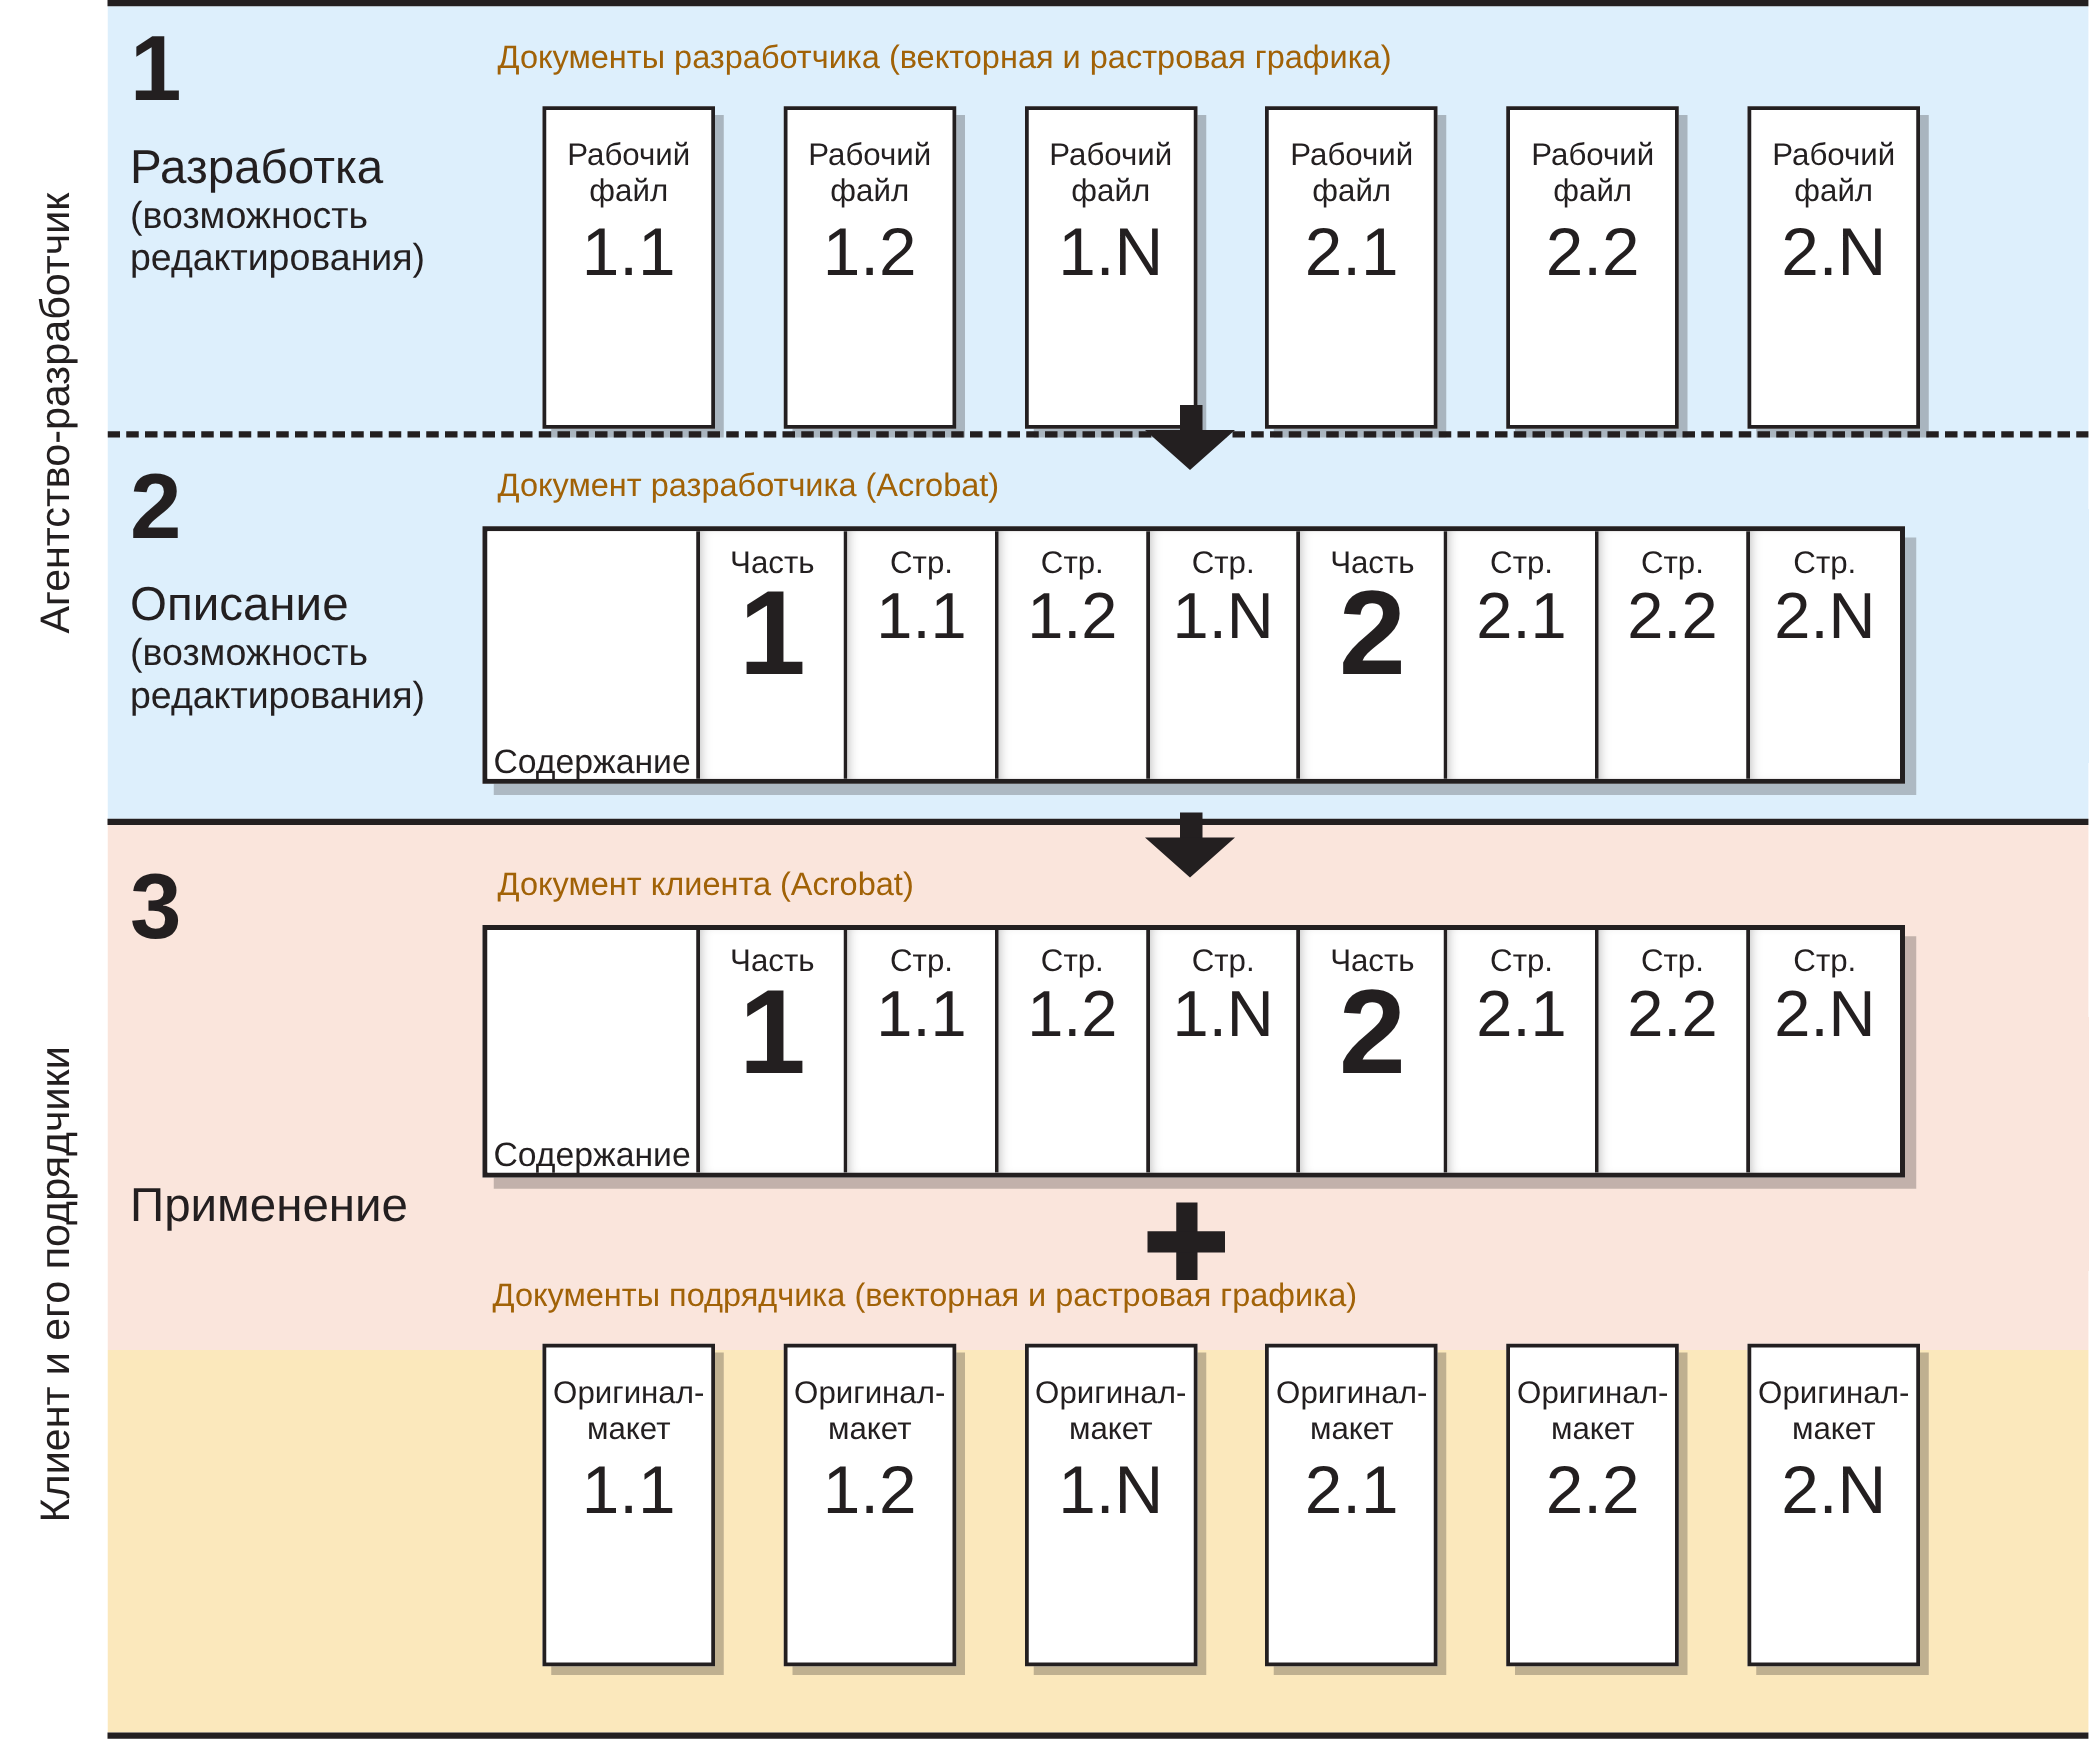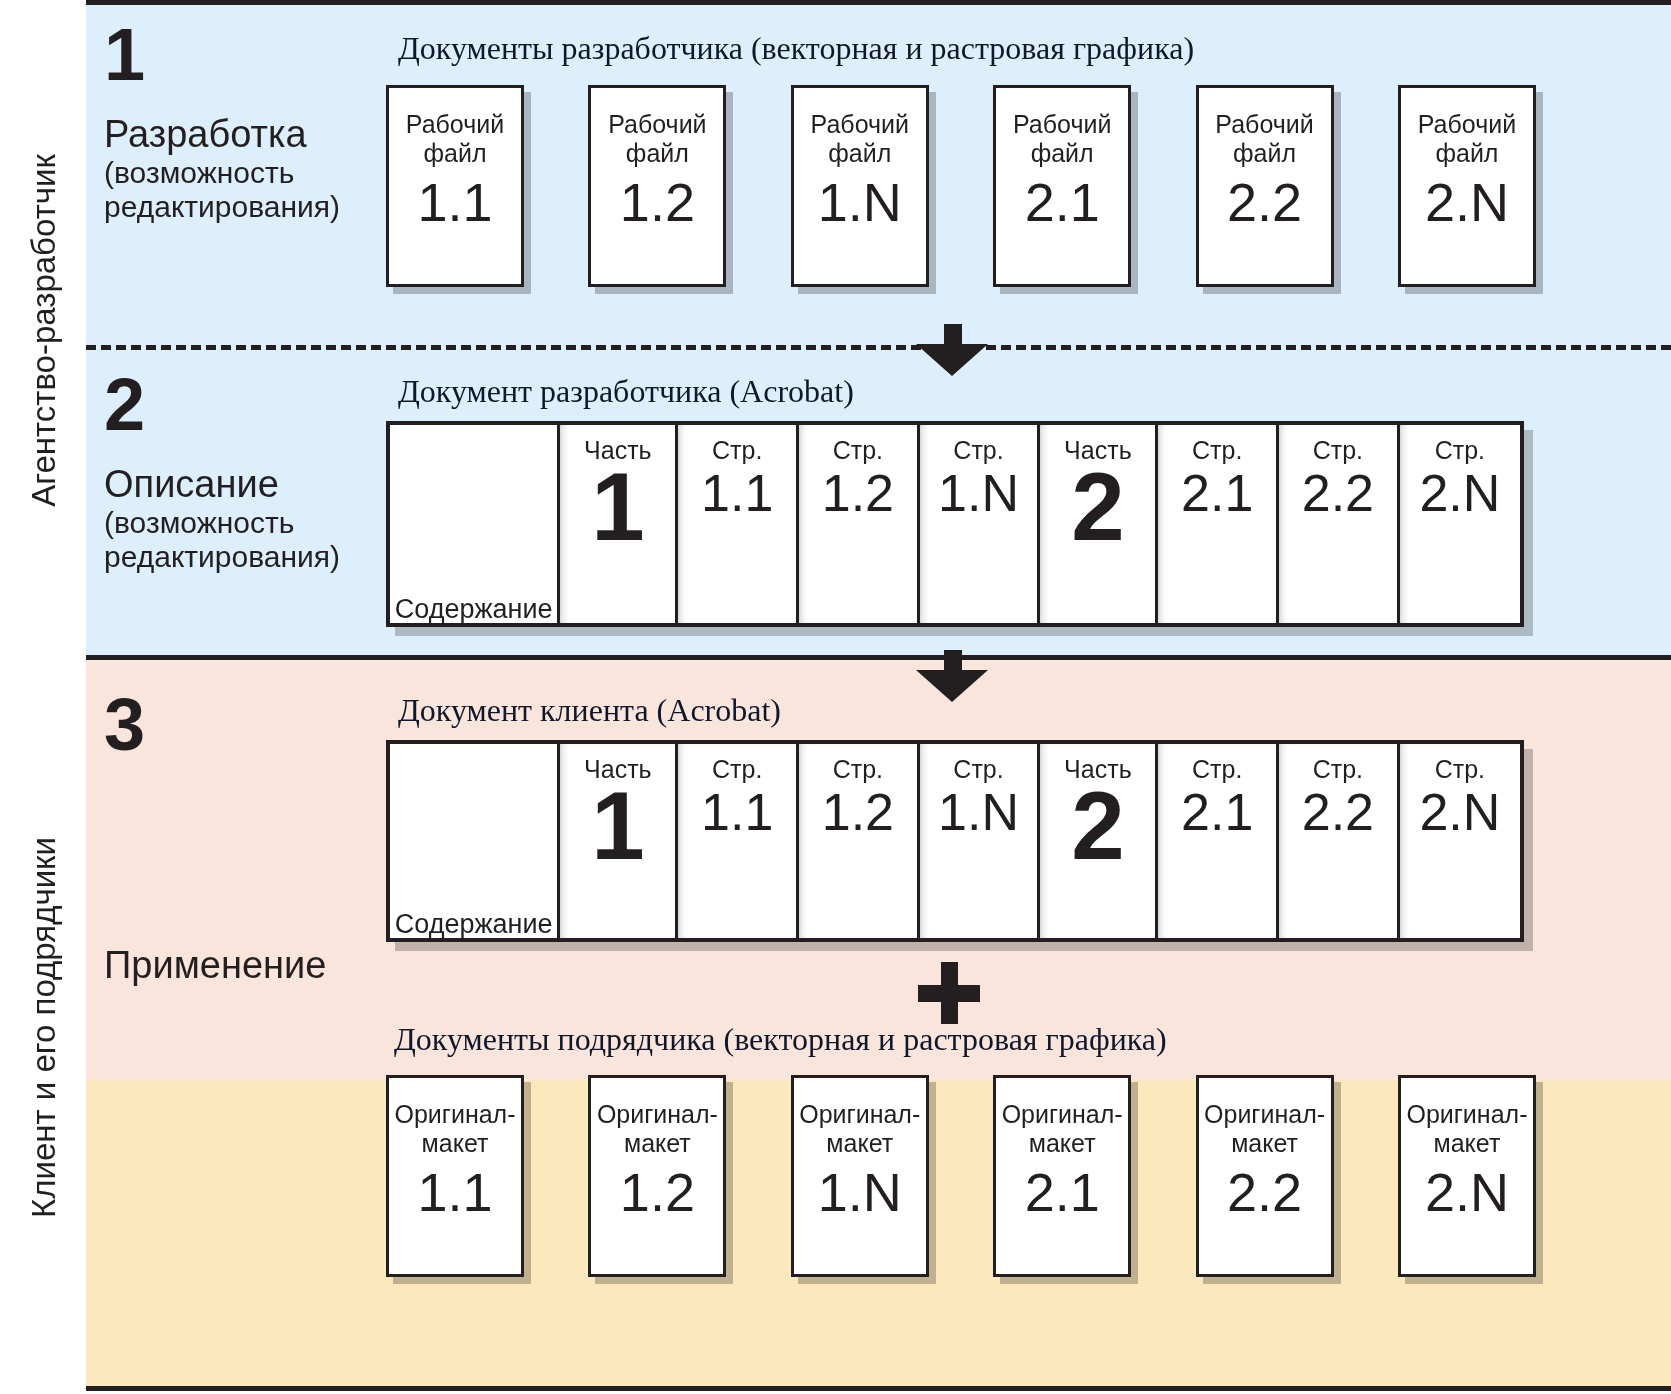--- a/index.html
+++ b/index.html
@@ -88,46 +88,46 @@
   #stage-2{ left:104px; top:372px; width:270px; }
   #stage-3{ left:104px; top:692px; width:270px; }
   #stage-3 .num{ margin-bottom:0; }
   #stage-3-caption{ position:absolute; left:104px; top:946px; width:290px; color:#231f20; }
   #stage-3-caption .title{ font-size:38px; line-height:1.05; margin:0; }
   #stage-3-caption .sub{ font-size:26px; line-height:1.12; margin:0; }
 
   
   .rowcaption{
     position:absolute;
-    color:#0f172a;
-    font-size:32px;
+    color:#a16207;
+    font-size:26px;
     white-space:nowrap;
-    font-family:Liberation Serif, serif;
   }
   #cap-row1{ left:398px; top:30px; }
   #cap-row2{ left:398px; top:373px; }
   #cap-row3{ left:398px; top:692px;text-align:center; }
   #cap-row4{ left:394px; top:1021px; }
 
   
   .cardrow{ position:absolute; display:flex; }
   #cardrow-dev{ left:386px; top:85px; width:1150px; justify-content:space-between; }
   #cardrow-sub{ left:386px; top:1075px; width:1150px; justify-content:space-between; }
 
   .filecard{
     width:138px;
-    height:202px;
+    height:258px;
     background:#ffffff;
     border:3px solid #231f20;
     box-shadow:7px 7px 0 rgba(35,31,32,0.28);
     box-sizing:border-box;
     display:flex;
     flex-direction:column;
     align-items:center;
     padding-top:22px;
+    margin-left:48px;
   }
   .filecard .lab{
     font-size:25px;
     line-height:1.14;
     text-align:center;
     color:#231f20;
     white-space:pre-line;
   }
   .filecard .val{
     font-size:54px;

